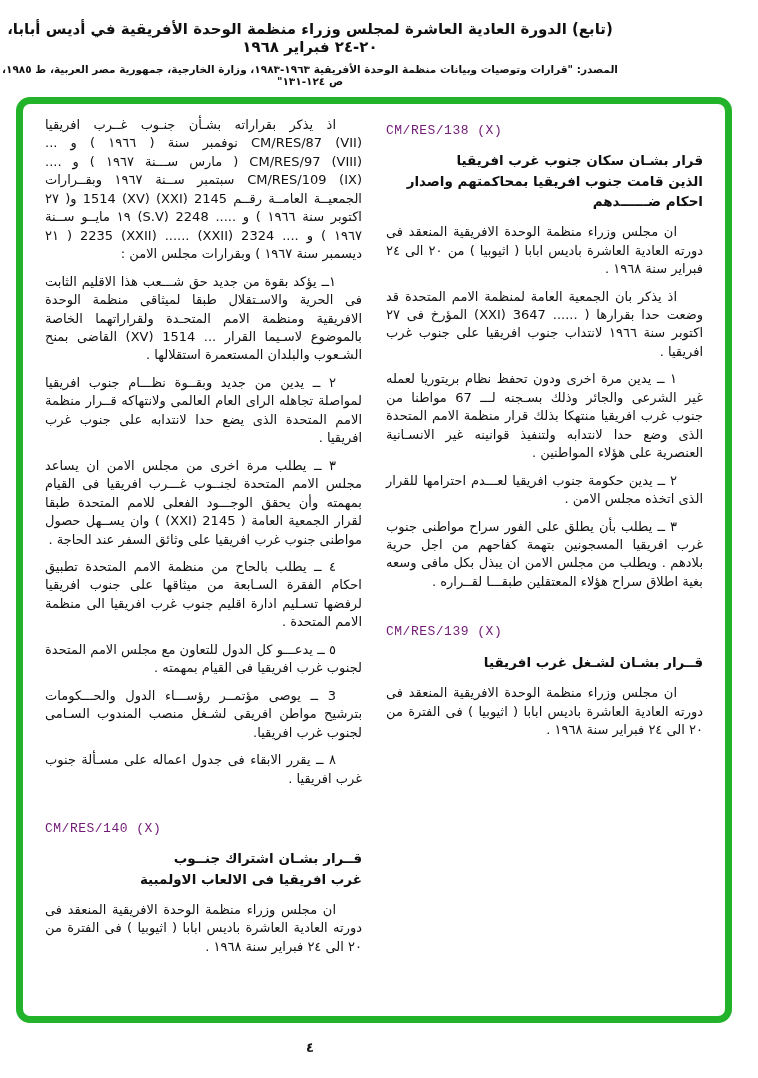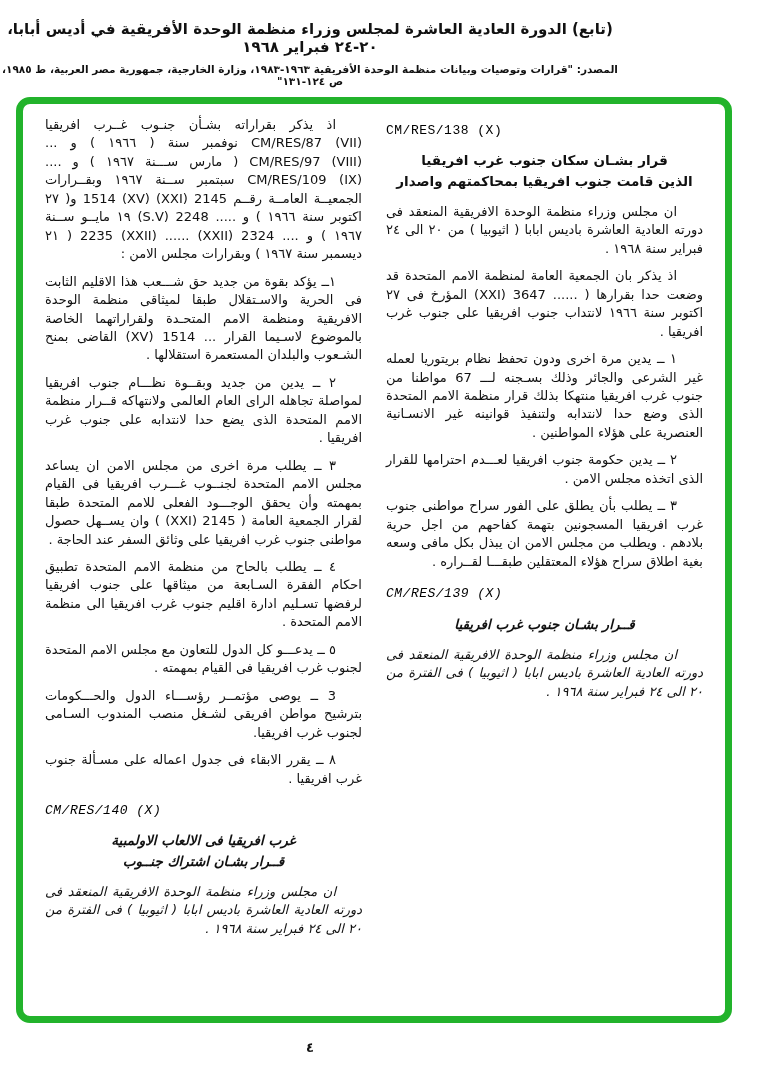--- a/index.html
+++ b/index.html
@@ -33,26 +33,26 @@
     overflow: hidden;
     background: #ffffff;
   }
   .col { flex: 1 1 0; direction: rtl; text-align: justify; font-size: 13px; line-height: 1.42; }
 
   .ref {
     direction: ltr; text-align: left;
     font-family: "Liberation Mono", "DejaVu Sans Mono", monospace;
     font-size: 13px; letter-spacing: 0.5px;
     margin: 6px 0 10px 0;
-    color: #000000;
+    color: #701a75;
   }
   .res-title { text-align: center; font-weight: bold; font-size: 13.5px; line-height: 1.5; margin: 4px 0 12px 0; }
-  .res-title div { white-space: nowrap; }
+  .res-title div { white-space: nowrap; text-align: right; }
   .col p { margin: 0 0 9px 0; text-indent: 26px; }
-  .section-lower { margin-top: 14px; font-style: italic; }
+  .section-lower { margin-top: 32px; }
 
   
   .pagenum { position: absolute; top: 1040px; left: 0; right: 0; text-align: center; font-size: 13px; font-weight: bold; }
 </style>
 </head>
 <body>
 
 <div class="page">
 
   <div class="hdr">
@@ -60,51 +60,52 @@
     <div class="hdr-line2">المصدر: "قرارات وتوصيات وبيانات منظمة الوحدة الأفريقية ١٩٦٣-١٩٨٣، وزارة الخارجية، جمهورية مصر العربية، ط ١٩٨٥، ص ١٢٤-١٣١"</div>
   </div>
 
   <div class="frame" style="border-color: rgb(34, 179, 43);">
 
     <div class="col">
       <div class="ref">CM/RES/138 (X)</div>
       <div class="res-title">
         <div>قرار بشـان سكان جنوب غرب افريقيا</div>
         <div>الذين قامت جنوب افريقيا بمحاكمتهم واصدار</div>
+        <div>احكام ضــــــدهم</div>
       </div>
       <p>ان مجلس وزراء منظمة الوحدة الافريقية المنعقد فى دورته العادية العاشرة باديس ابابا ( اثيوبيا ) من ٢٠ الى ٢٤ فبراير سنة ١٩٦٨ .</p>
       <p>اذ يذكر بان الجمعية العامة لمنظمة الامم المتحدة قد وضعت حدا بقرارها ( ...... 3647 (XXI) المؤرخ فى ٢٧ اكتوبر سنة ١٩٦٦ لانتداب جنوب افريقيا على جنوب غرب افريقيا .</p>
       <p>١ ــ يدين مرة اخرى ودون تحفظ نظام بريتوريا لعمله غير الشرعى والجائر وذلك بسـجنه لـــ 67 مواطنا من جنوب غرب افريقيا منتهكا بذلك قرار منظمة الامم المتحدة الذى وضع حدا لانتدابه ولتنفيذ قوانينه غير الانسـانية العنصرية على هؤلاء المواطنين .</p>
       <p>٢ ــ يدين حكومة جنوب افريقيا لعـــدم احترامها للقرار الذى اتخذه مجلس الامن .</p>
       <p>٣ ــ يطلب بأن يطلق على الفور سراح مواطنى جنوب غرب افريقيا المسجونين بتهمة كفاحهم من اجل حرية بلادهم . ويطلب من مجلس الامن ان يبذل بكل مافى وسعه بغية اطلاق سراح هؤلاء المعتقلين طبقـــا لقــراره .</p>
 
       <div class="section-lower">
         <div class="ref">CM/RES/139 (X)</div>
         <div class="res-title">
-          <div>قــرار بشـان جنوب غرب افريقيا</div>
+          <div>قــرار بشـان لشـغل غرب افريقيا</div>
         </div>
         <p>ان مجلس وزراء منظمة الوحدة الافريقية المنعقد فى دورته العادية العاشرة باديس ابابا ( اثيوبيا ) فى الفترة من ٢٠ الى ٢٤ فبراير سنة ١٩٦٨ .</p>
       </div>
     </div>
 
     <div class="col">
       <p>اذ يذكر بقراراته بشـأن جنـوب غــرب افريقيا CM/RES/87 (VII) نوفمبر سنة ( ١٩٦٦ ) و ... CM/RES/97 (VIII) ( مارس ســـنة ١٩٦٧ ) و .... CM/RES/109 (IX) سبتمبر ســنة ١٩٦٧ وبقــرارات الجمعيــة العامــة رقــم 2145 (XXI) 1514 (XV) و( ٢٧ اكتوبر سنة ١٩٦٦ ) و ..... 2248 (S.V) ١٩ مايــو ســنة ١٩٦٧ ) و .... 2324 (XXII) ...... 2235 (XXII) ( ٢١ ديسمبر سنة ١٩٦٧ ) وبقرارات مجلس الامن :</p>
       <p>١ــ يؤكد بقوة من جديد حق شـــعب هذا الاقليم الثابت فى الحرية والاسـتقلال طبقا لميثاقى منظمة الوحدة الافريقية ومنظمة الامم المتحـدة ولقراراتهما الخاصة بالموضوع لاسـيما القرار ... 1514 (XV) القاضى بمنح الشـعوب والبلدان المستعمرة استقلالها .</p>
       <p>٢ ــ يدين من جديد وبقــوة نظـــام جنوب افريقيا لمواصلة تجاهله الراى العام العالمى ولانتهاكه قــرار منظمة الامم المتحدة الذى يضع حدا لانتدابه على جنوب غرب افريقيا .</p>
       <p>٣ ــ يطلب مرة اخرى من مجلس الامن ان يساعد مجلس الامم المتحدة لجنــوب غـــرب افريقيا فى القيام بمهمته وأن يحقق الوجـــود الفعلى للامم المتحدة طبقا لقرار الجمعية العامة ( 2145 (XXI) ) وان يســهل حصول مواطنى جنوب غرب افريقيا على وثائق السفر عند الحاجة .</p>
       <p>٤ ــ يطلب بالحاح من منظمة الامم المتحدة تطبيق احكام الفقرة السـابعة من ميثاقها على جنوب افريقيا لرفضها تسـليم ادارة اقليم جنوب غرب افريقيا الى منظمة الامم المتحدة .</p>
       <p>٥ ــ يدعـــو كل الدول للتعاون مع مجلس الامم المتحدة لجنوب غرب افريقيا فى القيام بمهمته .</p>
       <p>3 ــ يوصى مؤتمــر رؤســـاء الدول والحـــكومات بترشيح مواطن افريقى لشـغل منصب المندوب السـامى لجنوب غرب افريقيا.</p>
       <p>٨ ــ يقرر الابقاء فى جدول اعماله على مسـألة جنوب غرب افريقيا .</p>
 
       <div class="section-lower">
         <div class="ref">CM/RES/140 (X)</div>
         <div class="res-title">
+          <div>قــرار بشـان اشتراك جنــوب</div>
           <div>غرب افريقيا فى الالعاب الاولمبية</div>
-          <div>قــرار بشـان اشتراك جنــوب</div>
         </div>
         <p>ان مجلس وزراء منظمة الوحدة الافريقية المنعقد فى دورته العادية العاشرة باديس ابابا ( اثيوبيا ) فى الفترة من ٢٠ الى ٢٤ فبراير سنة ١٩٦٨ .</p>
       </div>
     </div>
 
   </div>
 
   <div class="pagenum">٤</div>
 
 </div>

